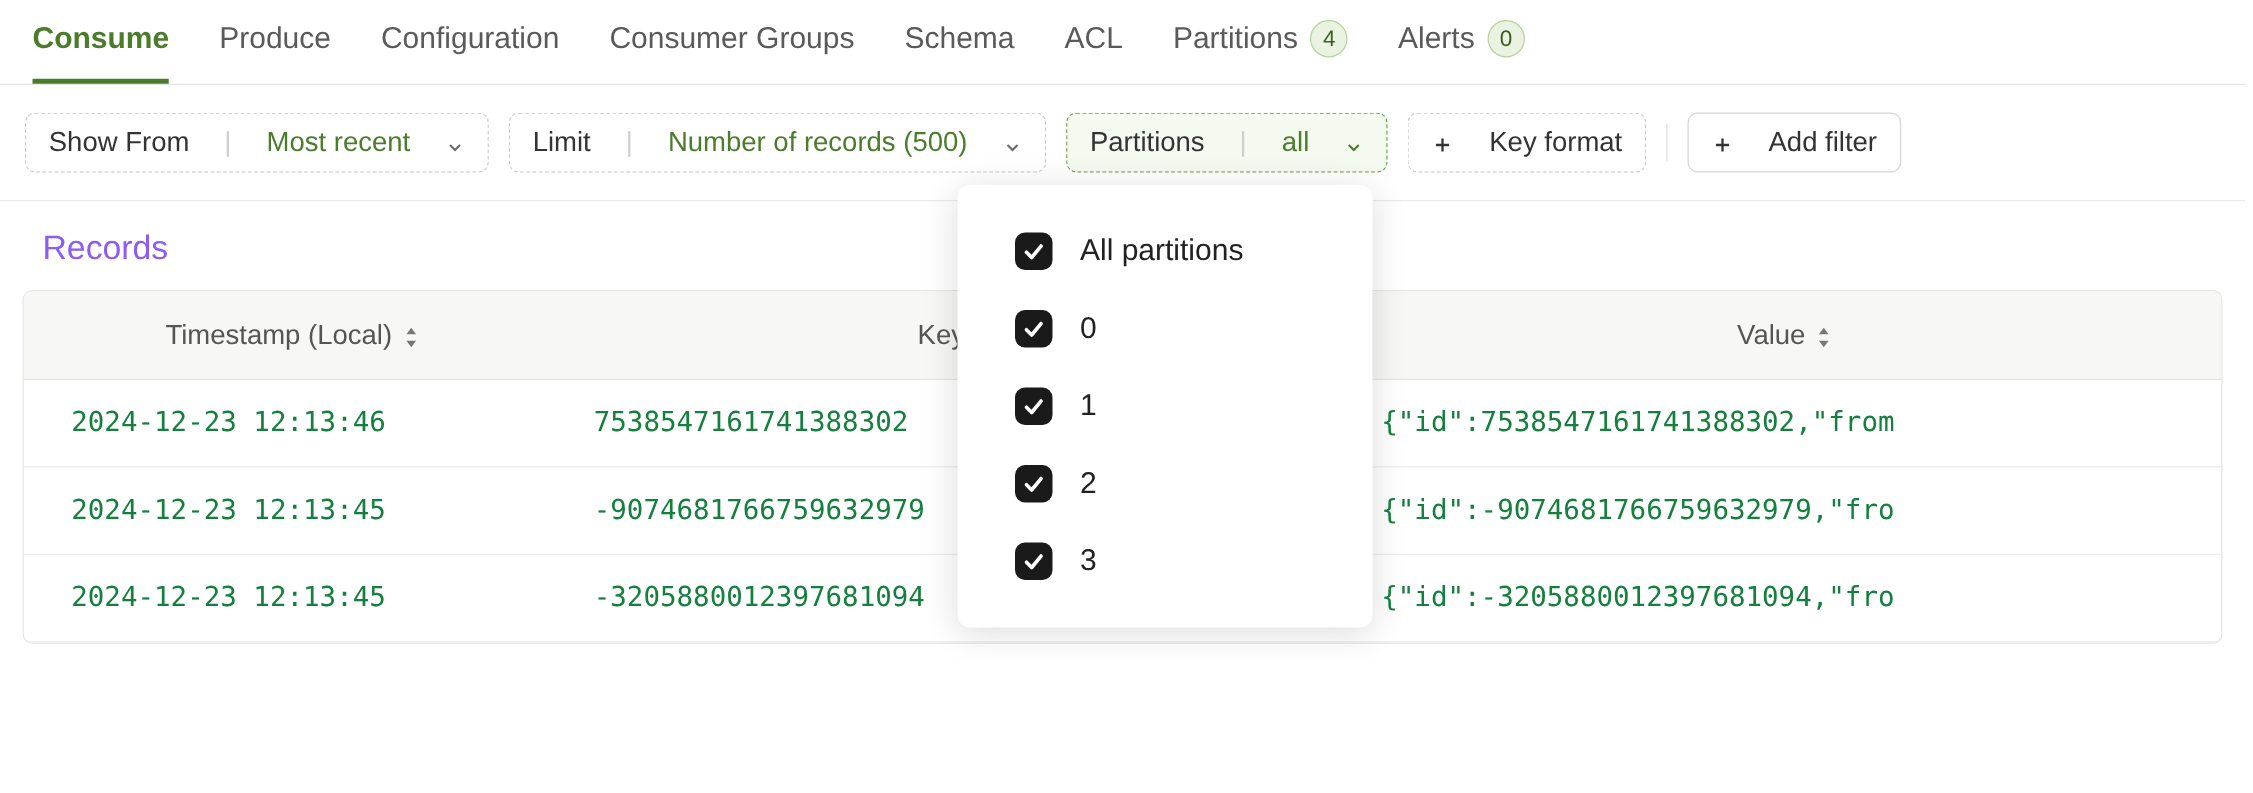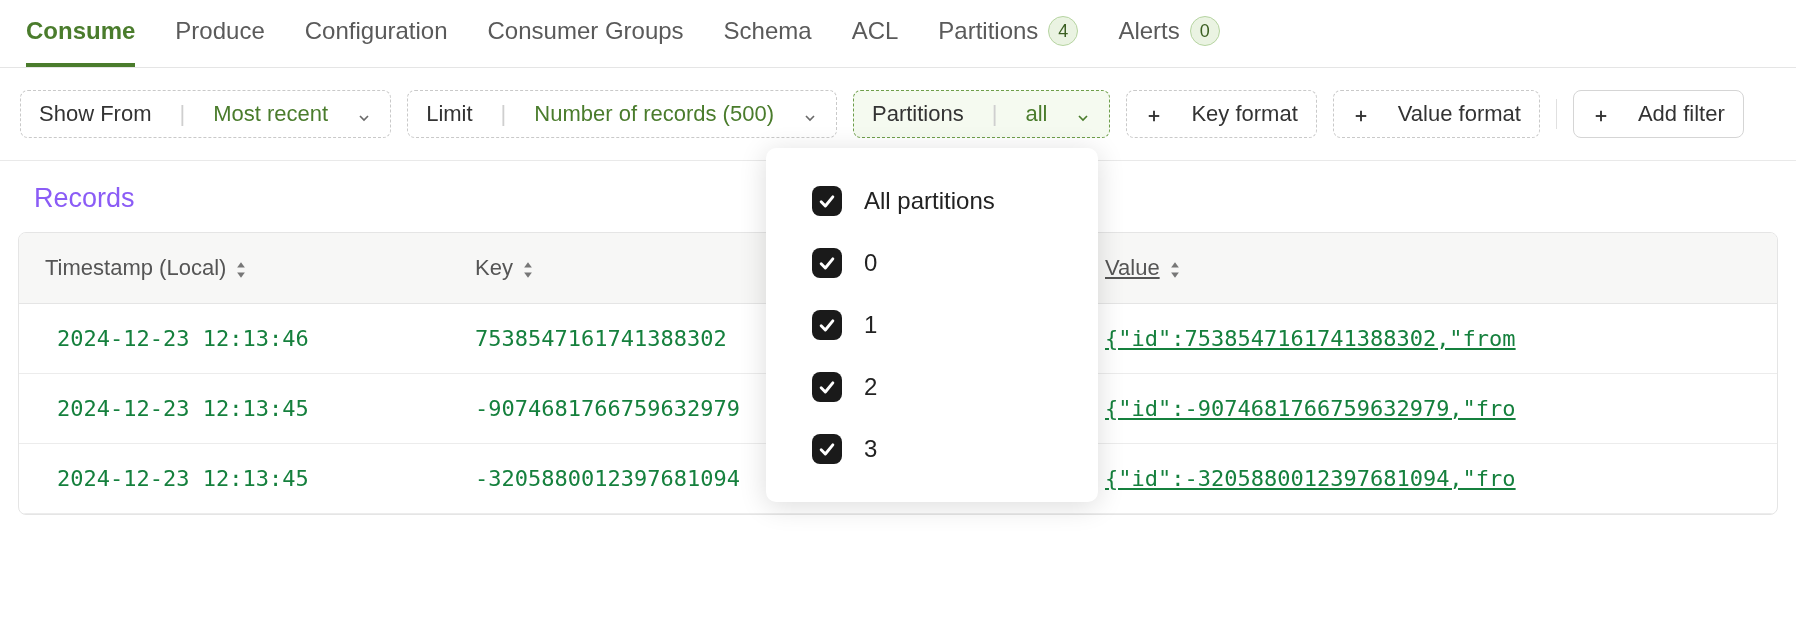--- a/index.html
+++ b/index.html
@@ -117,24 +117,24 @@
   .thead {
     display: flex;
     background: #f7f7f6;
     border-bottom: 1px solid #e5e5e5;
   }
   .th, .td {
     padding: 22px 26px;
     font-size: 22px;
     white-space: nowrap;
   }
-  .th { color: #555; display:flex; align-items:center; gap:8px; }
+  .th { color: #555; display:flex; align-items:center; gap:8px;justify-content:center; }
   .col-ts   { width: 430px; flex: 0 0 430px; }
   .col-key  { width: 630px; flex: 0 0 630px; }
-  .col-val  { flex: 1 1 auto; overflow:hidden;text-decoration:underline; }
+  .col-val  { flex: 1 1 auto; overflow:hidden; }
   .sort { width: 14px; height: 18px; display:inline-block; }
   .sort svg { width:100%; height:100%; }
   .tbody .tr {
     display: flex;
     border-bottom: 1px solid #ececec;
     font-family: ui-monospace, SFMono-Regular, Menlo, Consolas, monospace;
     font-size: 22px;
   }
   .tbody .td { color: #15803d; }
   .tbody .td.col-ts { padding-left: 38px; }
@@ -233,27 +233,20 @@
   </div>
 
   <div class="pill">
     <span class="plus"><svg viewBox="0 0 24 24" fill="none" stroke="#333" stroke-width="2.5">
             <line x1="12" y1="5" x2="12" y2="19"></line>
             <line x1="5" y1="12" x2="19" y2="12"></line>
           </svg></span>
     <span class="lbl">Key format</span>
   </div>
 
-  <div class="pill">
-    <span class="plus"><svg viewBox="0 0 24 24" fill="none" stroke="#333" stroke-width="2.5">
-            <line x1="12" y1="5" x2="12" y2="19"></line>
-            <line x1="5" y1="12" x2="19" y2="12"></line>
-          </svg></span>
-    <span class="lbl">Value format</span>
-  </div>
 
   <div class="vsep"></div>
 
   <div class="pill add-filter">
     <span class="plus"><svg viewBox="0 0 24 24" fill="none" stroke="#333" stroke-width="2.5">
             <line x1="12" y1="5" x2="12" y2="19"></line>
             <line x1="5" y1="12" x2="19" y2="12"></line>
           </svg></span>
     <span class="lbl" style="font-weight:500">Add filter</span>
   </div>

